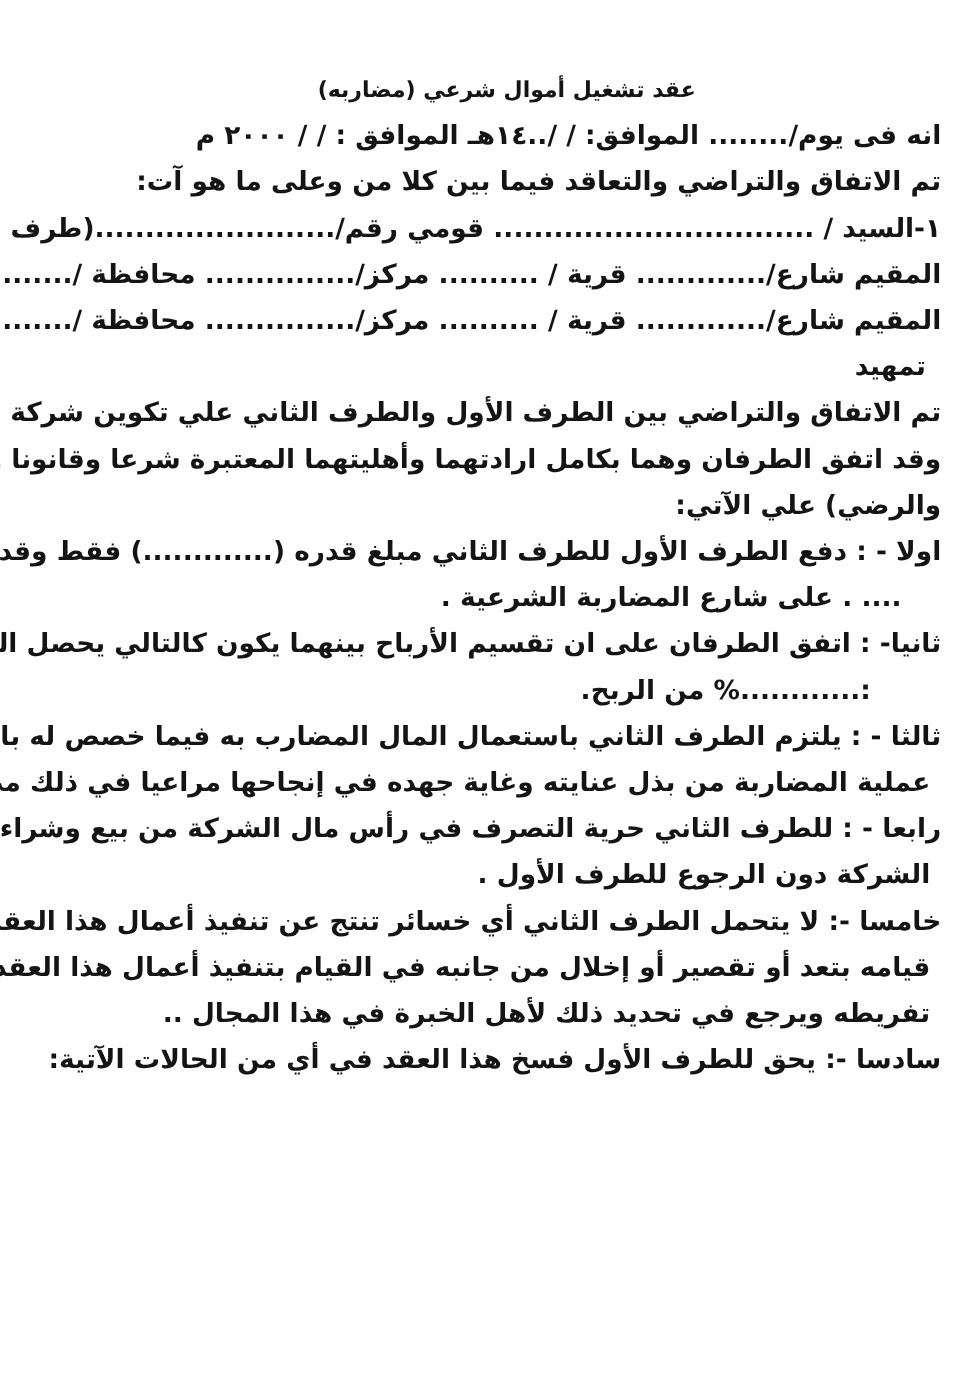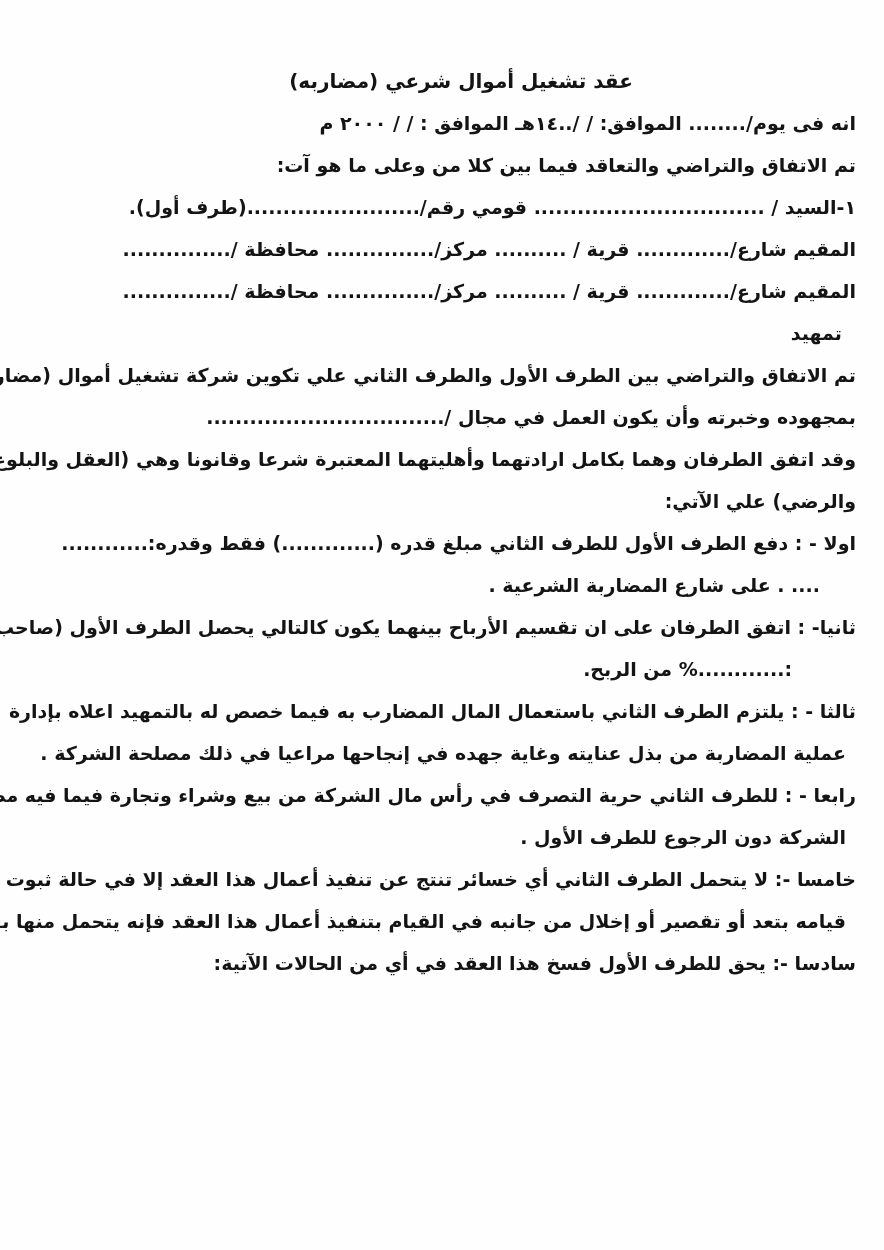--- a/index.html
+++ b/index.html
@@ -21,21 +21,21 @@
   }
   .doc-title {
     text-align: center;
     font-size: 20px;
     font-weight: bold;
     line-height: 42px;
     white-space: nowrap;
   }
   .line {
     text-align: right;
-    font-size: 19px;
+    font-size: 24px;
     font-weight: bold;
     line-height: 42px;
     white-space: nowrap;
   }
   
   .ind-s  { padding-right: 10px; }
   .ind-1  { padding-right: 14px; }
   .ind-2  { padding-right: 36px; }
   .ind-3  { padding-right: 64px; }
 </style>
@@ -45,27 +45,27 @@
 <div class="page">
   <div class="doc-title">عقد تشغيل أموال شرعي (مضاربه)</div>
 
   <div class="line">انه فى يوم/........  الموافق:  /  /..١٤هـ الموافق :  /  / ٢٠٠٠ م</div>
   <div class="line">تم الاتفاق والتراضي والتعاقد فيما بين كلا من وعلى ما هو آت:</div>
   <div class="line">١-السيد / ................................  قومي رقم/........................(طرف أول).</div>
   <div class="line">المقيم شارع/.............  قرية / ..........  مركز/...............  محافظة /...............</div>
   <div class="line">المقيم شارع/.............  قرية / ..........  مركز/...............  محافظة /...............</div>
   <div class="line ind-1">تمهيد</div>
   <div class="line">تم الاتفاق والتراضي بين الطرف الأول والطرف الثاني علي تكوين شركة تشغيل أموال (مضاربة)</div>
-  <div class="line">بمجهوده وخبرته وأن يكون العمل في مجال /.................................</div>
   <div class="line">وقد اتفق الطرفان وهما بكامل ارادتهما وأهليتهما المعتبرة شرعا وقانونا وهي (العقل والبلوغ والرشد</div>
   <div class="line">والرضي) علي الآتي:</div>
   <div class="line">اولا - :  دفع الطرف الأول للطرف الثاني مبلغ قدره (.............) فقط وقدره:............</div>
   <div class="line ind-2">.... . على شارع المضاربة الشرعية .</div>
   <div class="line">ثانيا- :  اتفق الطرفان على ان تقسيم الأرباح بينهما يكون كالتالي يحصل الطرف الأول (صاحب</div>
   <div class="line ind-3">:............% من الربح.</div>
   <div class="line">ثالثا - :  يلتزم الطرف الثاني باستعمال المال المضارب به فيما خصص له بالتمهيد اعلاه بإدارة</div>
   <div class="line ind-s">عملية المضاربة من بذل عنايته وغاية جهده في إنجاحها مراعيا في ذلك مصلحة الشركة .</div>
   <div class="line">رابعا - : للطرف الثاني حرية التصرف في رأس مال الشركة من بيع وشراء وتجارة فيما فيه مصلحة</div>
   <div class="line ind-s">الشركة دون الرجوع للطرف الأول .</div>
   <div class="line">خامسا -:  لا يتحمل الطرف الثاني أي خسائر تنتج عن تنفيذ أعمال هذا العقد إلا في حالة ثبوت</div>
   <div class="line ind-s">قيامه بتعد أو تقصير أو إخلال من جانبه في القيام بتنفيذ أعمال هذا العقد فإنه يتحمل منها بقدر</div>
+  <div class="line ind-s">تفريطه ويرجع في تحديد ذلك لأهل الخبرة في هذا المجال ..</div>
   <div class="line">سادسا -:   يحق للطرف الأول فسخ هذا العقد في أي من الحالات الآتية:</div>
 </div>
 
 </body></html>

